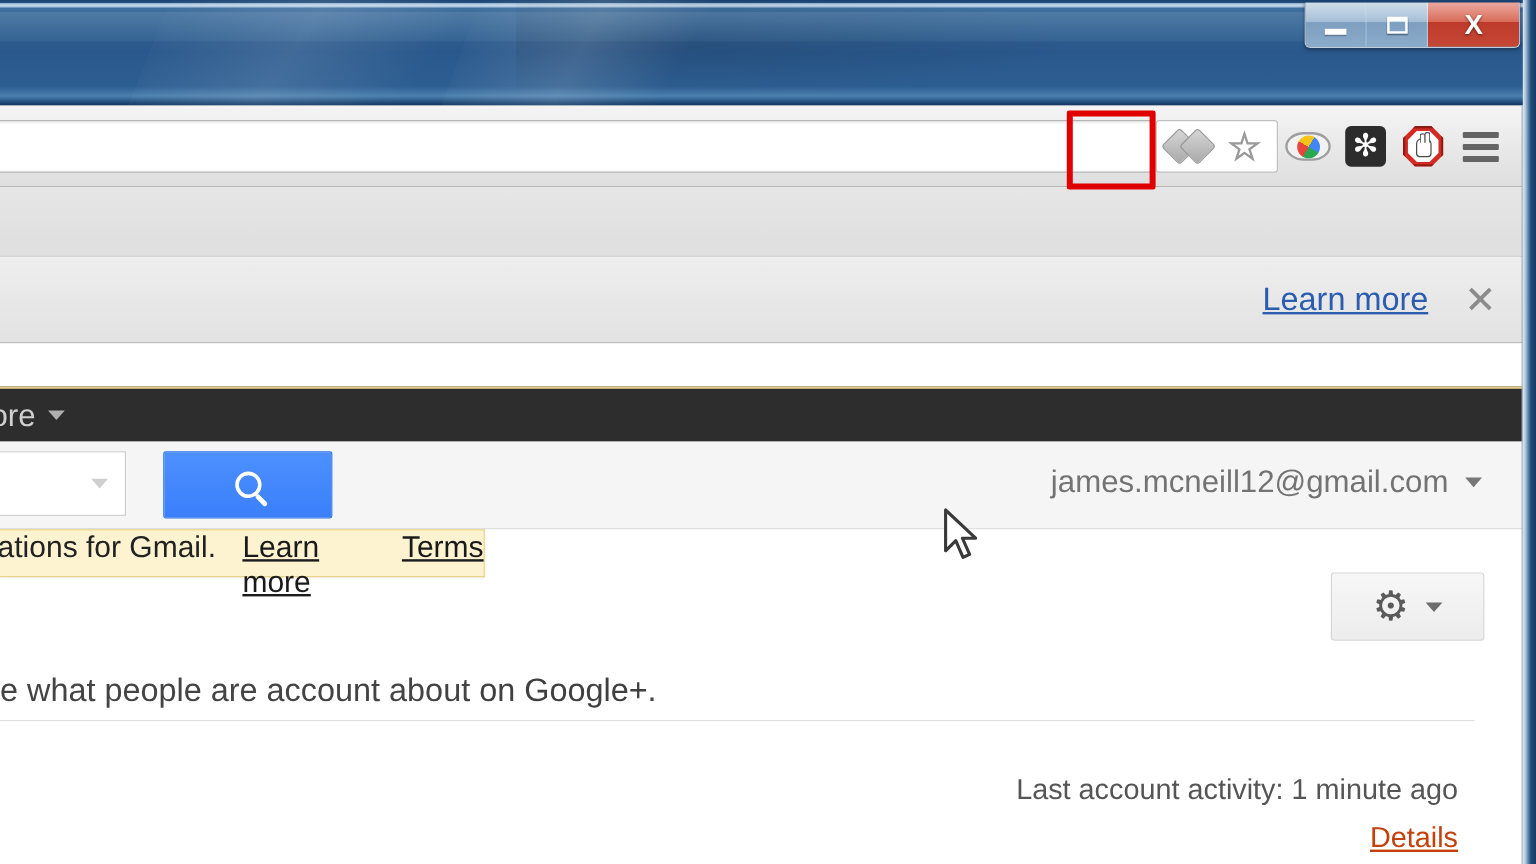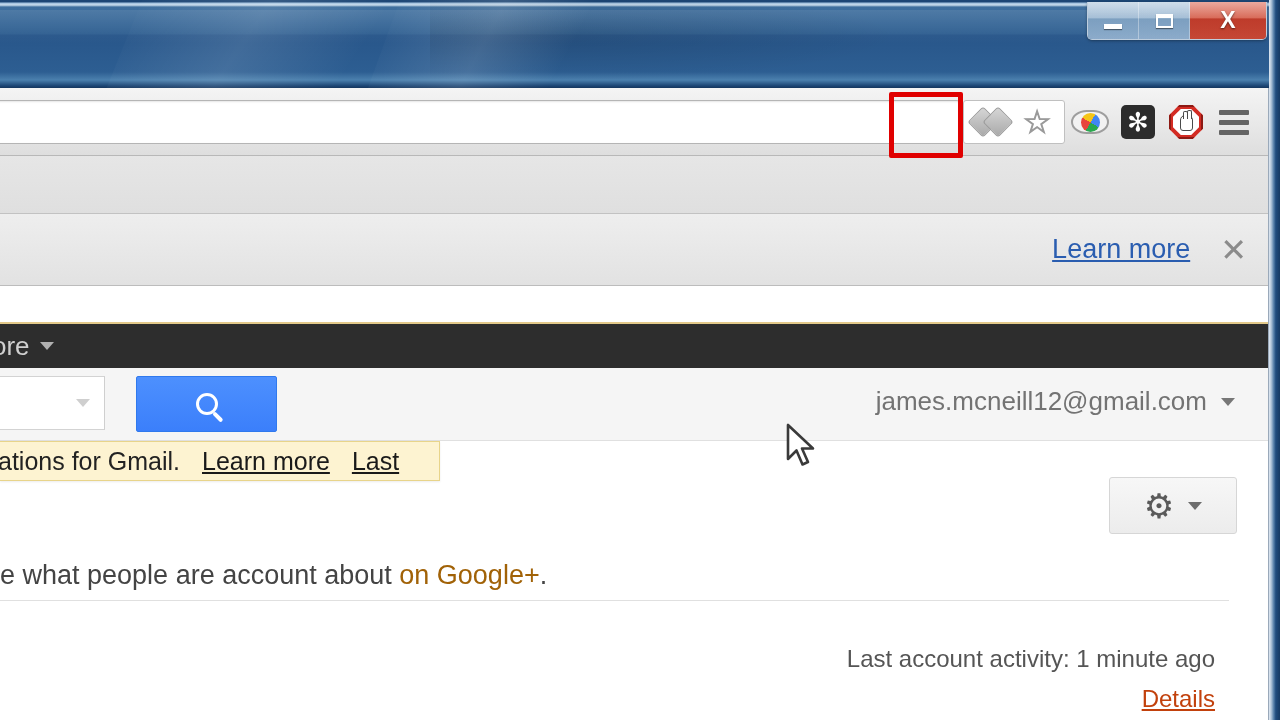--- a/index.html
+++ b/index.html
@@ -438,27 +438,27 @@
     align-items: center;
     gap: 14px;
     cursor: pointer;
   }
   #account-email .caret-down { border-top-color: #777777; }
 
   
   #notice {
     position: absolute;
     left: 0; top: 440px - 0px;
-    width: 440px;
+    width: 404px;
     height: 40px;
     background: #fdf3d1;
     border: 1px solid #e8d48a;
     border-left: none;
     display: flex;
-    align-items: center;
+    align-items: flex-start;
     padding-left: 0px;
     box-shadow: 0 1px 2px rgba(0,0,0,0.08);
   }
   #notice .txt {
     color: #222222;
     font-size: 25px;
     white-space: nowrap;
     margin-left: -2px;
   }
   #notice .lnk {
@@ -495,21 +495,21 @@
   
   #gplus-line {
     position: absolute;
     left: 0; top: 273px;
     width: 1229px;
     font-size: 27px;
     color: #444444;
     white-space: nowrap;
   }
   #gplus-line .lnk {
-    color: #a16207;
+    color: #404040;
     cursor: pointer;
   }
   #hr-divider {
     position: absolute;
     left: 0; top: 313px;
     width: 1229px;
     height: 1px;
     background: #e0e0e0;
   }
 
@@ -664,21 +664,21 @@
       </div>
       <div id="account-email">
         <span>james.mcneill12@gmail.com</span>
         <span class="caret-down"></span>
       </div>
     </div>
 
     <div id="notice" style="top:154px;">
       <span class="txt">ations for Gmail.</span>
       <span class="lnk">Learn more</span>
-      <span class="lnk">Last</span>
+      <span class="lnk">Terms</span>
     </div>
 
     <div id="gear-button">
       <span class="gear-glyph">⚙</span>
       <span class="caret-down"></span>
     </div>
 
     <div id="gplus-line">
       <span>e what people are account about </span><span class="lnk">on Google+</span><span>.</span>
     </div>

